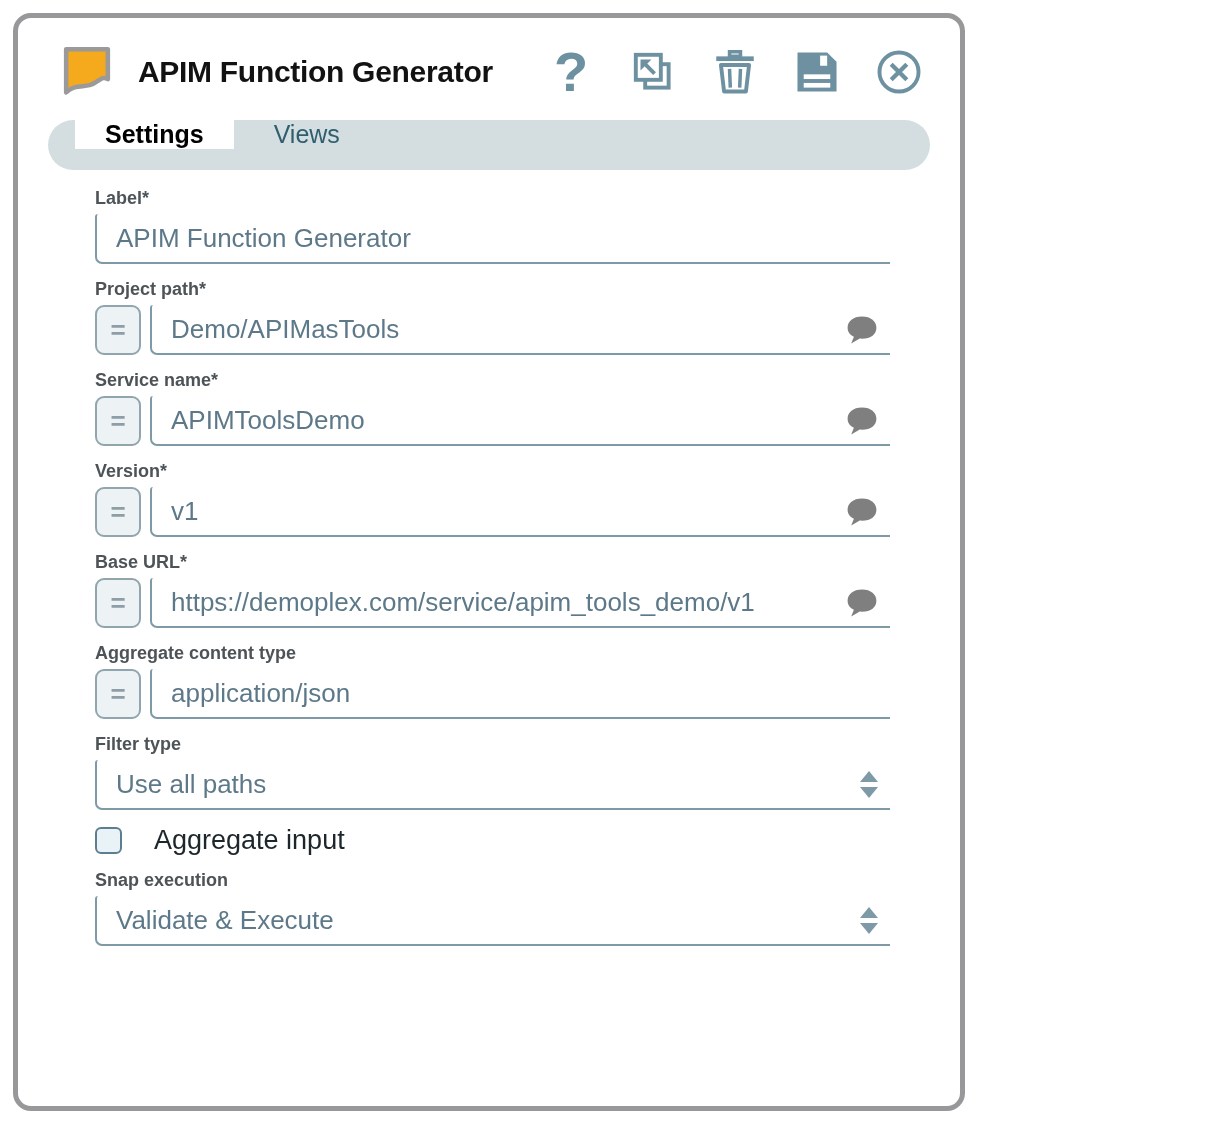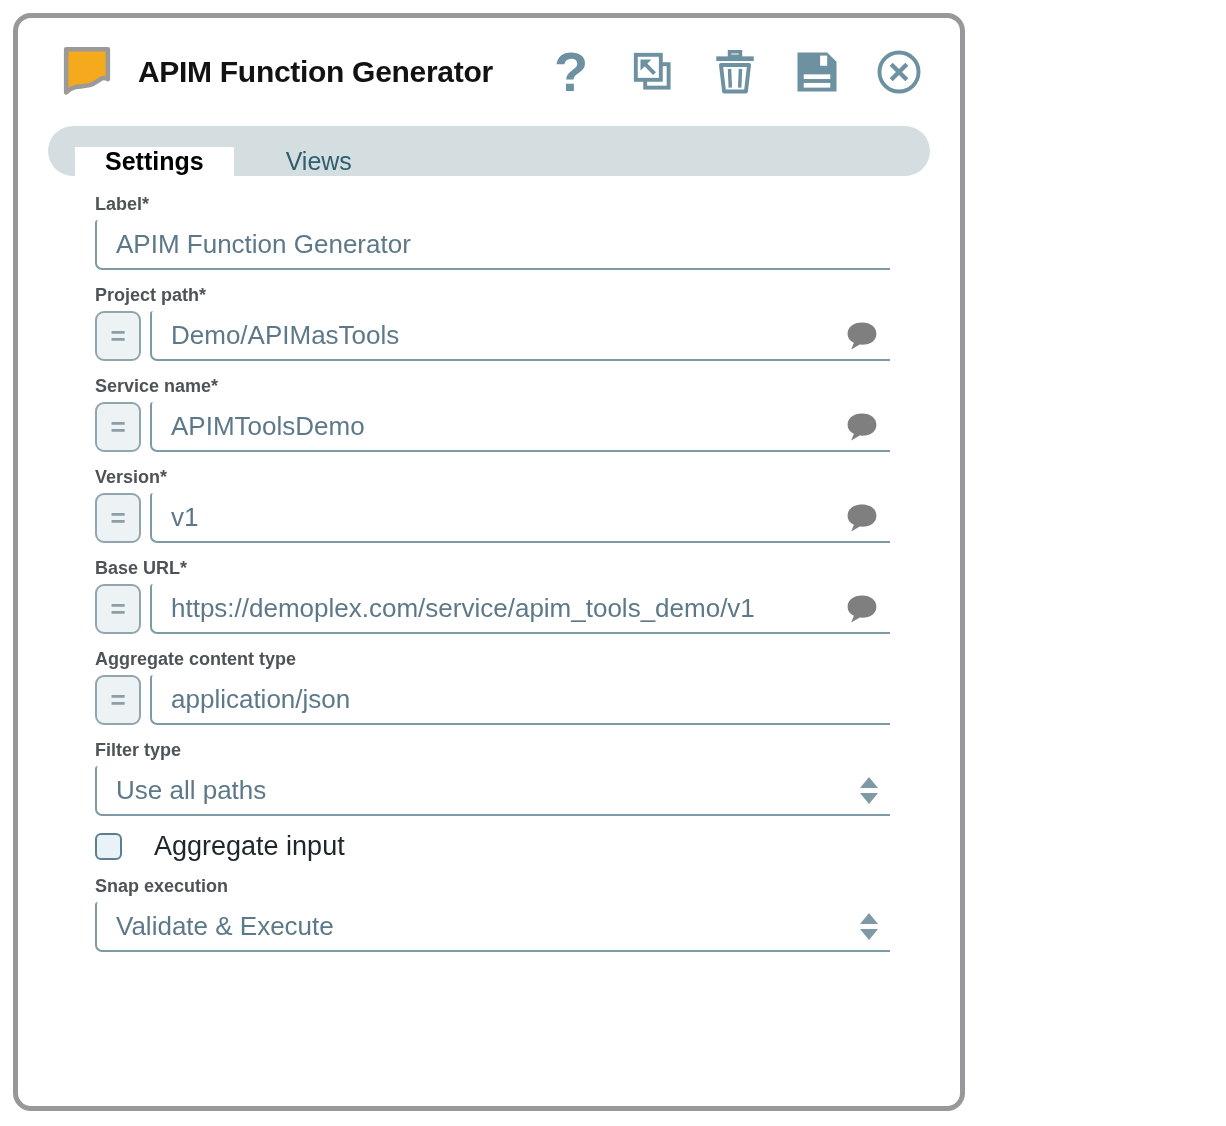--- a/index.html
+++ b/index.html
@@ -45,33 +45,33 @@
   }
   .help-glyph {
     font-size: 56px; font-weight: 700;
     color: #6d91a1; line-height: 1;
     font-family: "Liberation Sans", sans-serif;
   }
   .tool-svg { width: 50px; height: 52px; }
 
   
   .tabbar {
-    margin: 24px 30px 0 30px;
+    margin: 18px 30px 0 30px;
     height: 50px;
     background: #d4dee1;
     border-radius: 26px;
     display: flex;
-    align-items: flex-end;
+    align-items: flex-start;
     overflow: hidden;
   }
   .tab {
     display: flex; align-items: center;
     font-size: 25px;
     color: #2f5f6e;
-    padding: 0 52px;
+    padding: 0 40px;
     cursor: pointer;
     white-space: nowrap;
   }
   .tab.active {
     margin-left: 27px;
     background: #ffffff;
     color: #000000;
     font-weight: 700;
     padding: 0 30px;
   }

